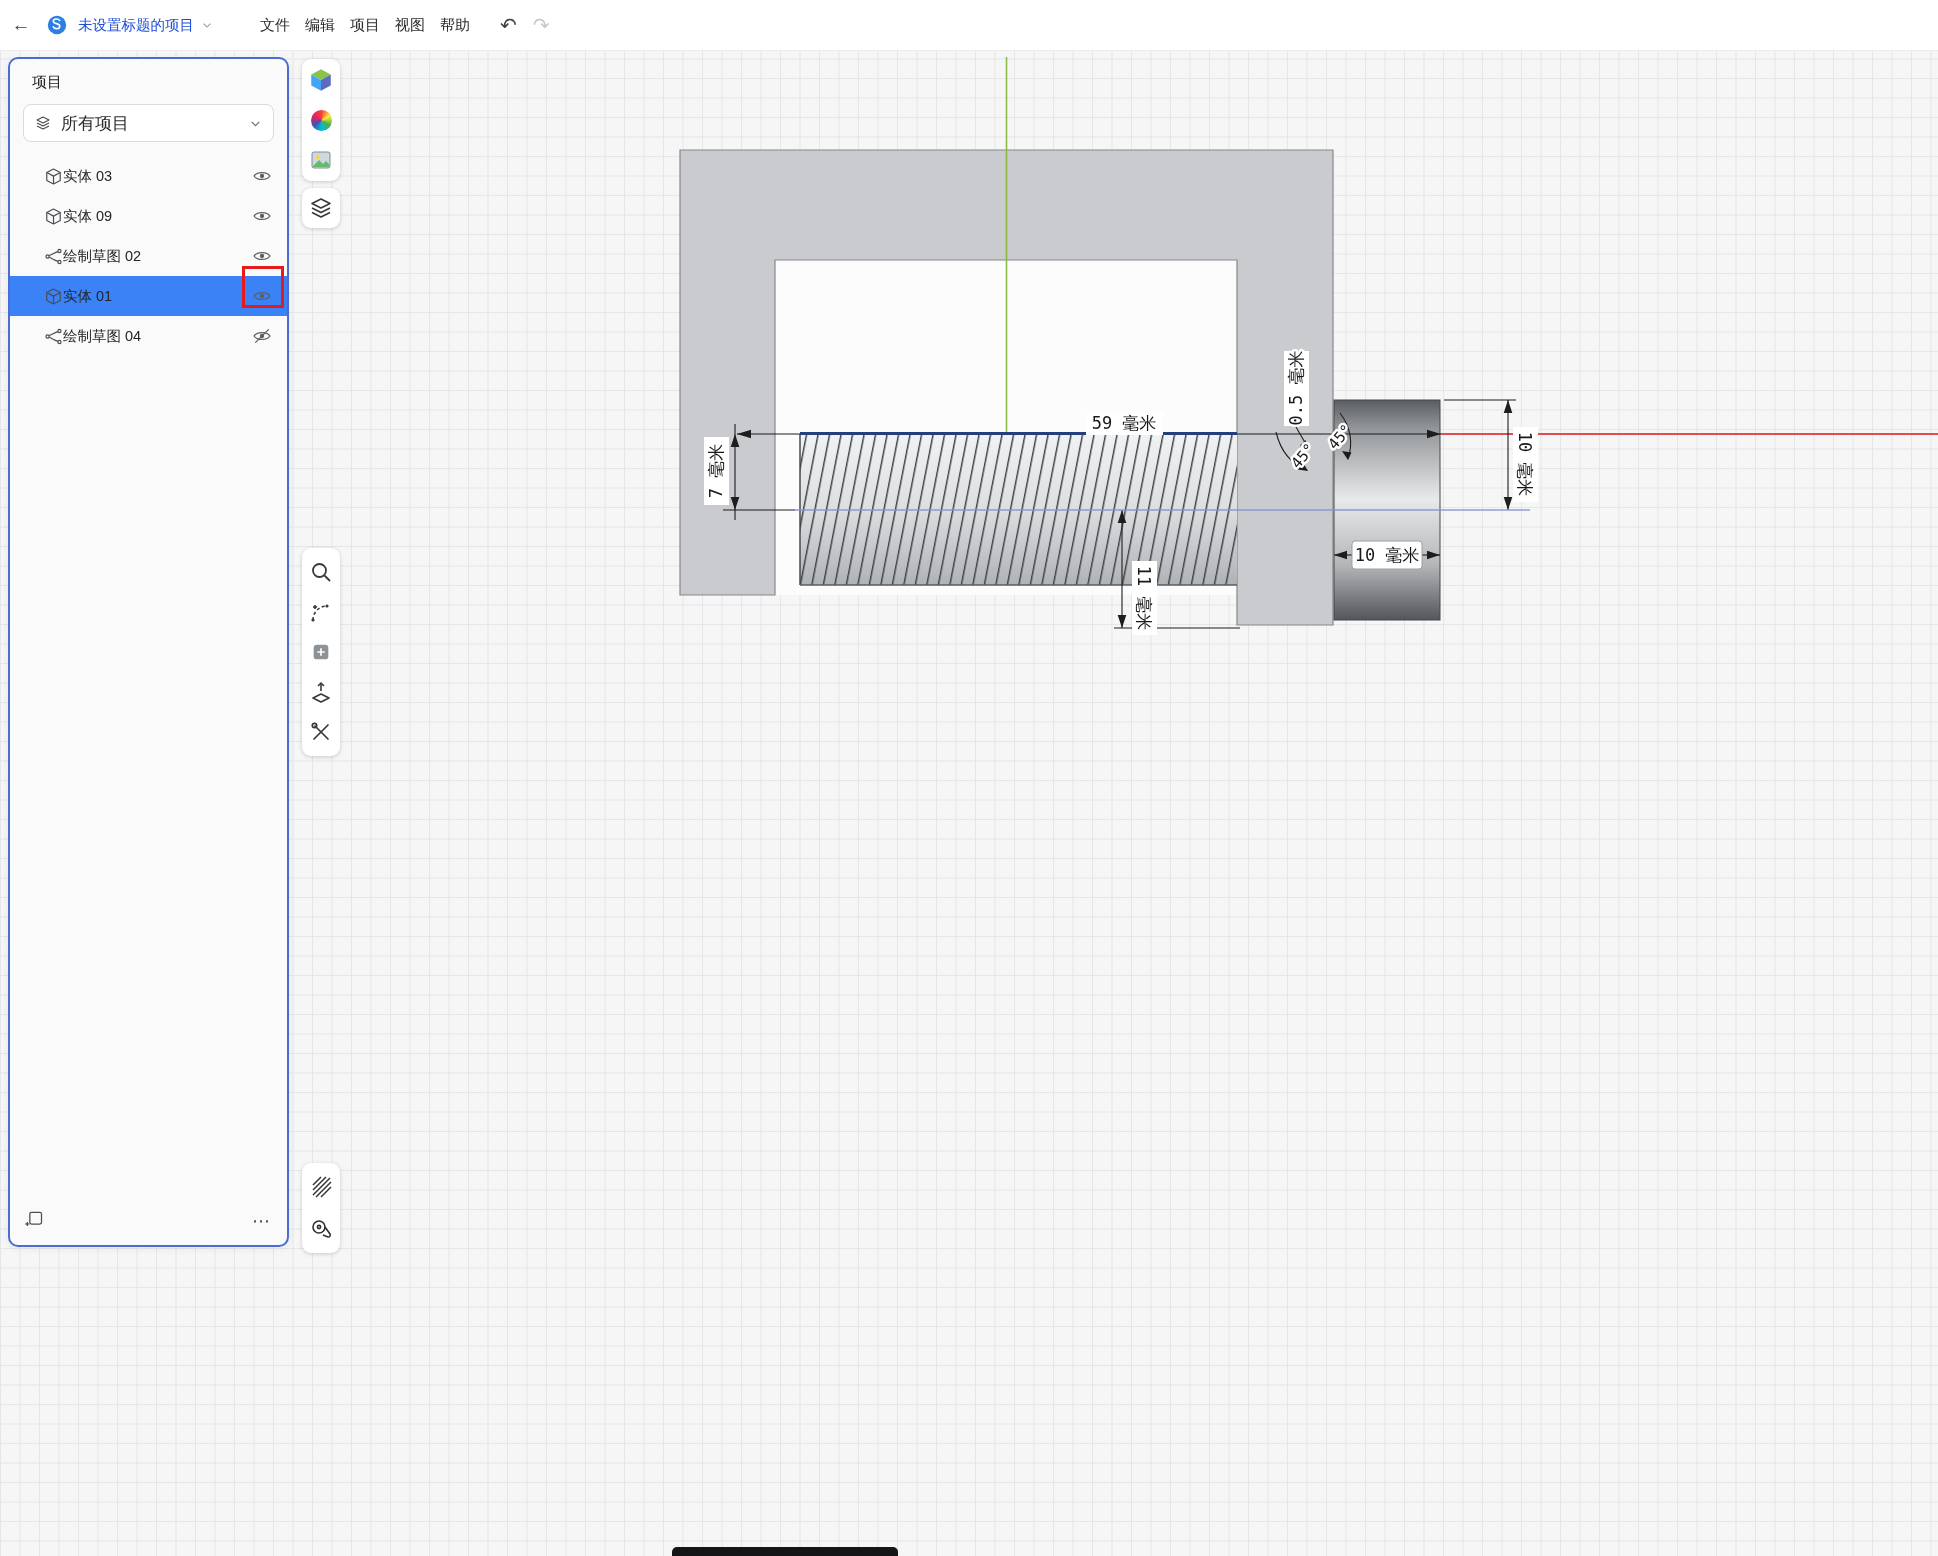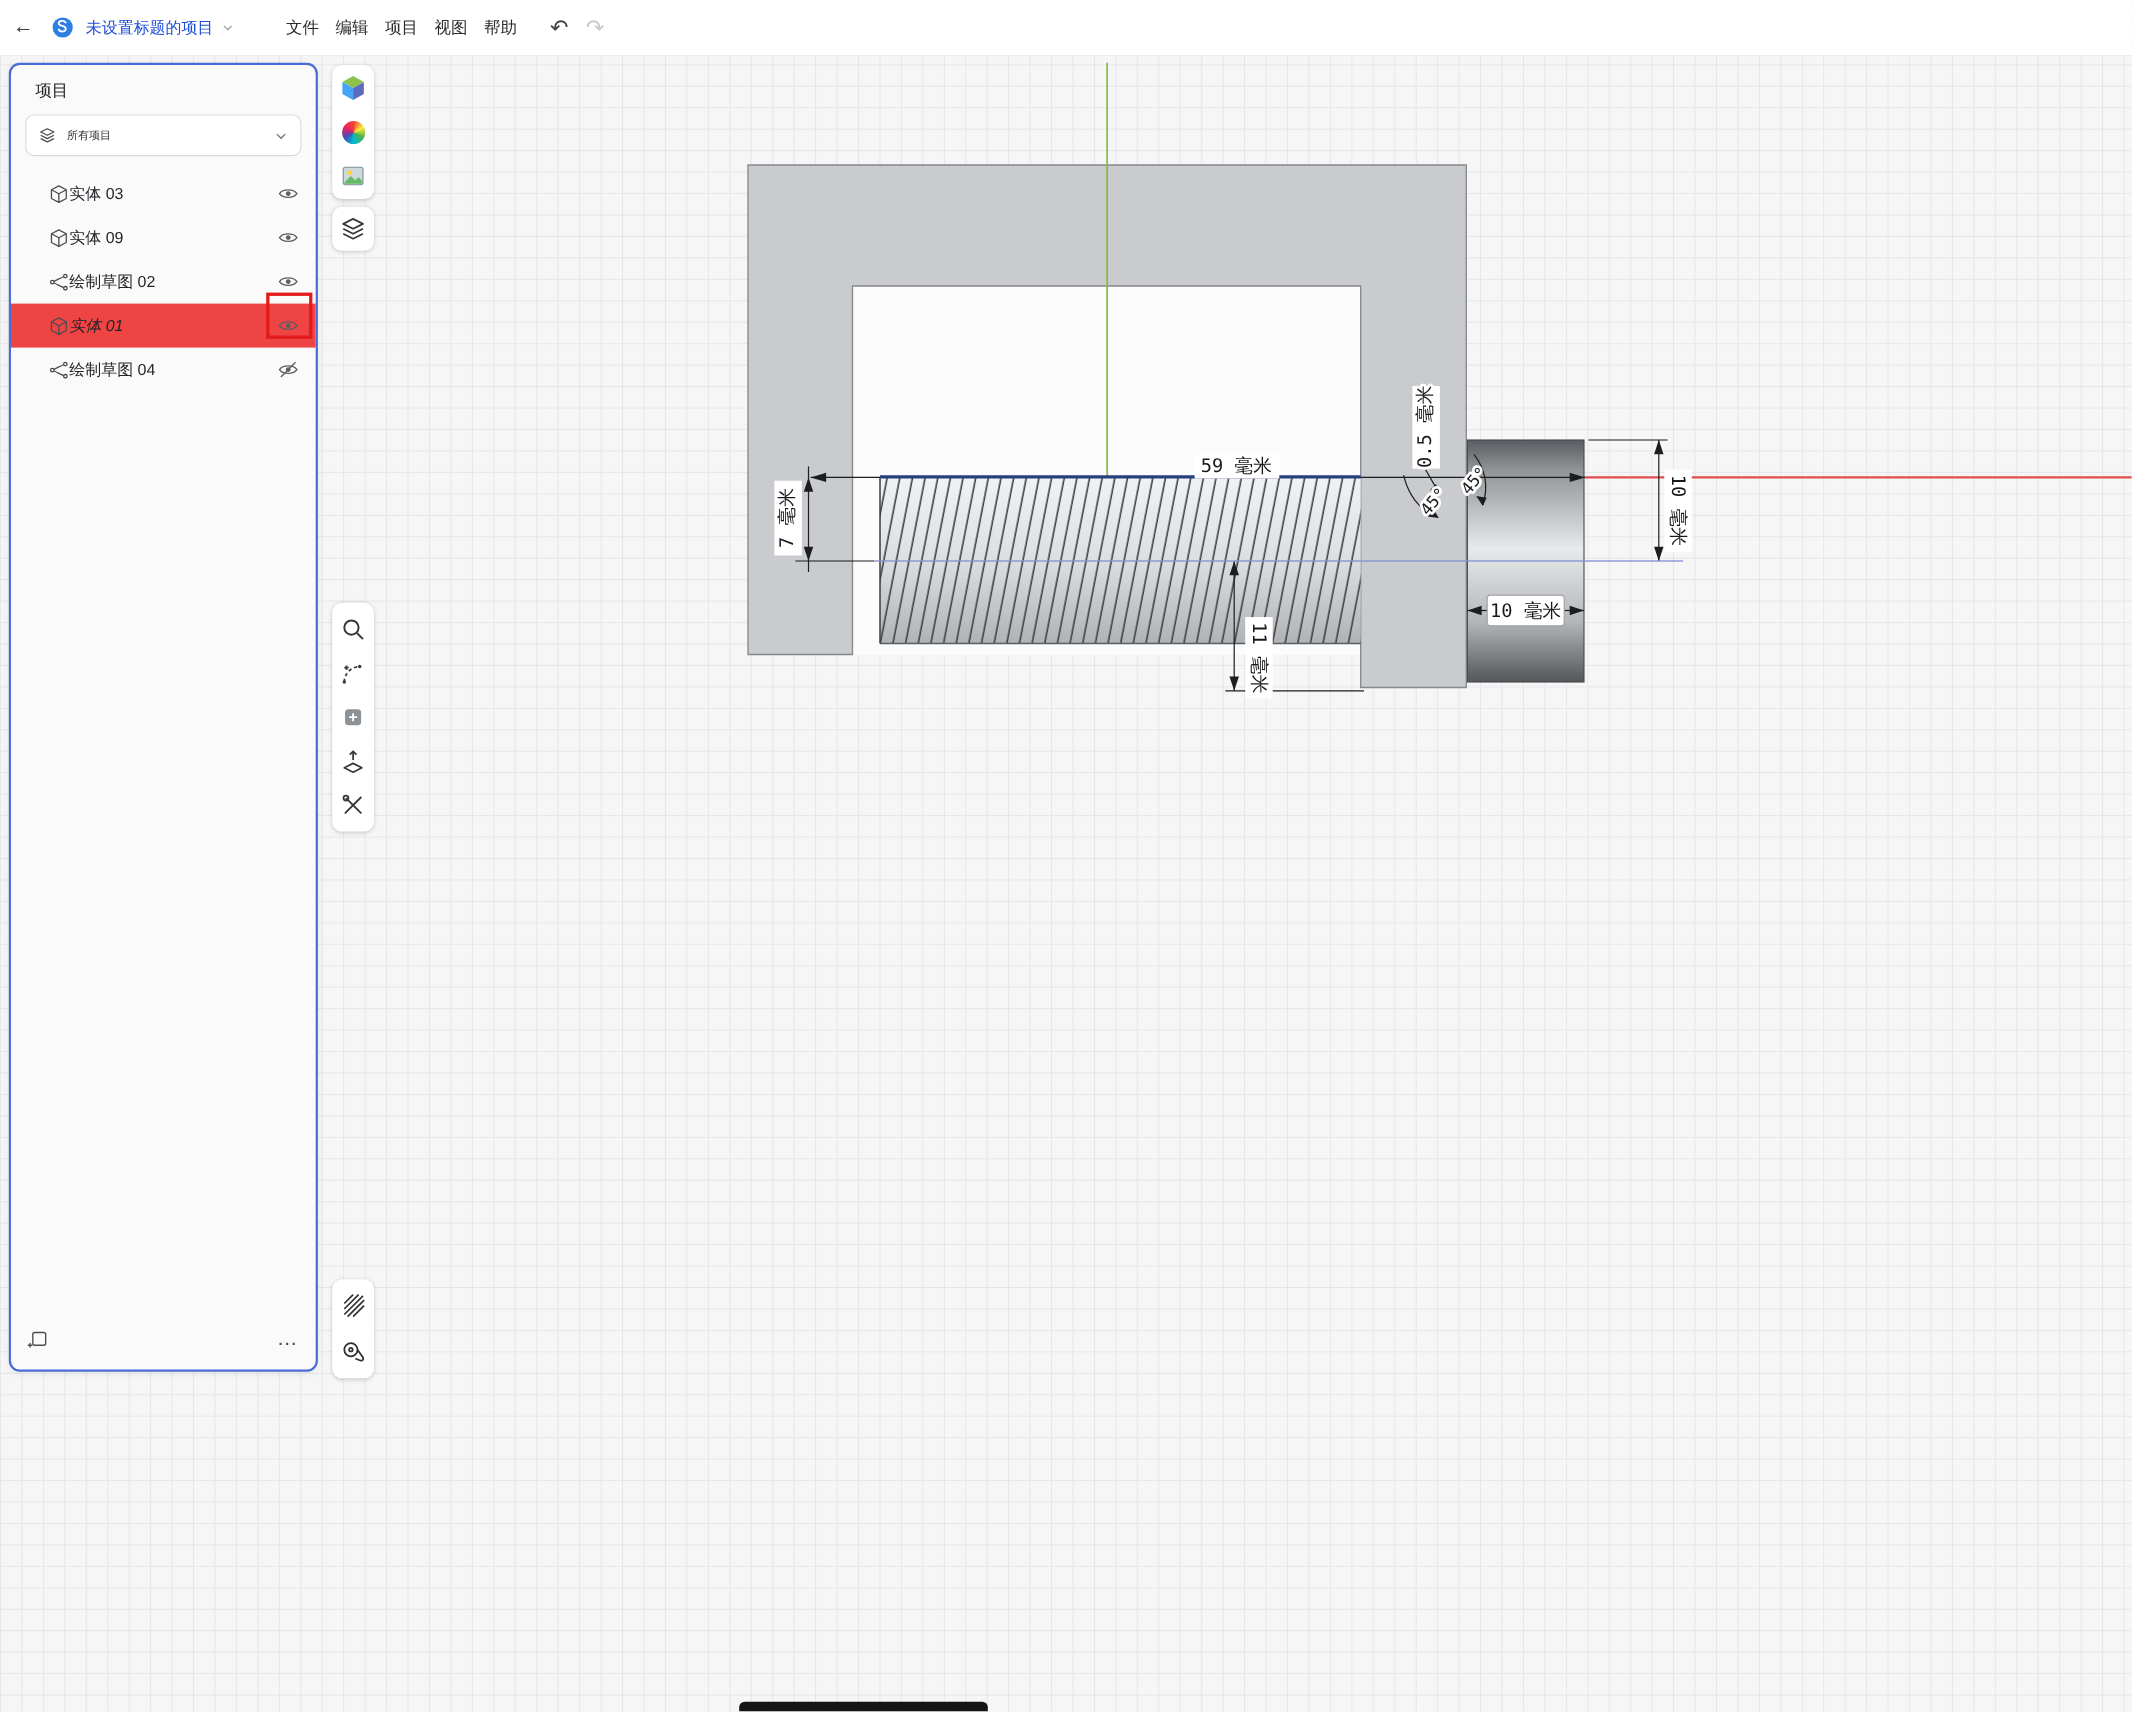--- a/index.html
+++ b/index.html
@@ -19,25 +19,25 @@
   .menu.first{margin-left:46px;}
   .tb-undo{margin-left:30px;font-size:20px;color:#404245;cursor:pointer;}
   .tb-redo{margin-left:16px;font-size:20px;color:#c6c8cb;cursor:pointer;}
 
   
   .panel{position:absolute;left:8px;top:57px;width:281px;height:1190px;box-sizing:border-box;
     background:#fafafb;border:2px solid #4a6cd3;border-radius:10px;z-index:30;
     box-shadow:0 2px 8px rgba(0,0,0,.06);display:flex;flex-direction:column;}
   .panel-title{margin:14px 0 4px 22px;font-size:15px;color:#202125;}
   .filter{margin:8px 13px 2px 13px;height:36px;border:1px solid #d9dadc;border-radius:8px;background:#fff;
-    display:flex;align-items:center;padding:0 10px;gap:9px;font-size:10px;color:#2a2b2e;cursor:pointer;}
+    display:flex;align-items:center;padding:0 10px;gap:9px;font-size:17px;color:#2a2b2e;cursor:pointer;}
   .filter .flex{flex:1;}
   .rows{margin-top:12px;}
   .row{height:40px;display:flex;align-items:center;padding-left:34px;padding-right:6px;}
-  .row.selected{background:#ef4444;font-style:italic;}
+  .row.selected{background:#3b82f6;}
   .row .label{font-size:14.5px;color:#242529;}
   .flex{flex:1;}
   .eye-btn{width:38px;height:38px;display:flex;align-items:center;justify-content:center;cursor:pointer;}
   .panel-footer{margin-top:auto;display:flex;align-items:center;justify-content:space-between;padding:10px 16px 12px 14px;}
   .more-btn{font-size:18px;color:#4a4d51;letter-spacing:1px;cursor:pointer;}
   .annotation-box{position:absolute;left:242px;top:266px;width:42px;height:42px;border:3px solid #e31b1b;
     box-sizing:border-box;z-index:45;pointer-events:none;}
 
   
   .tbgroup{position:absolute;left:302px;width:38px;background:#fff;border-radius:9px;

